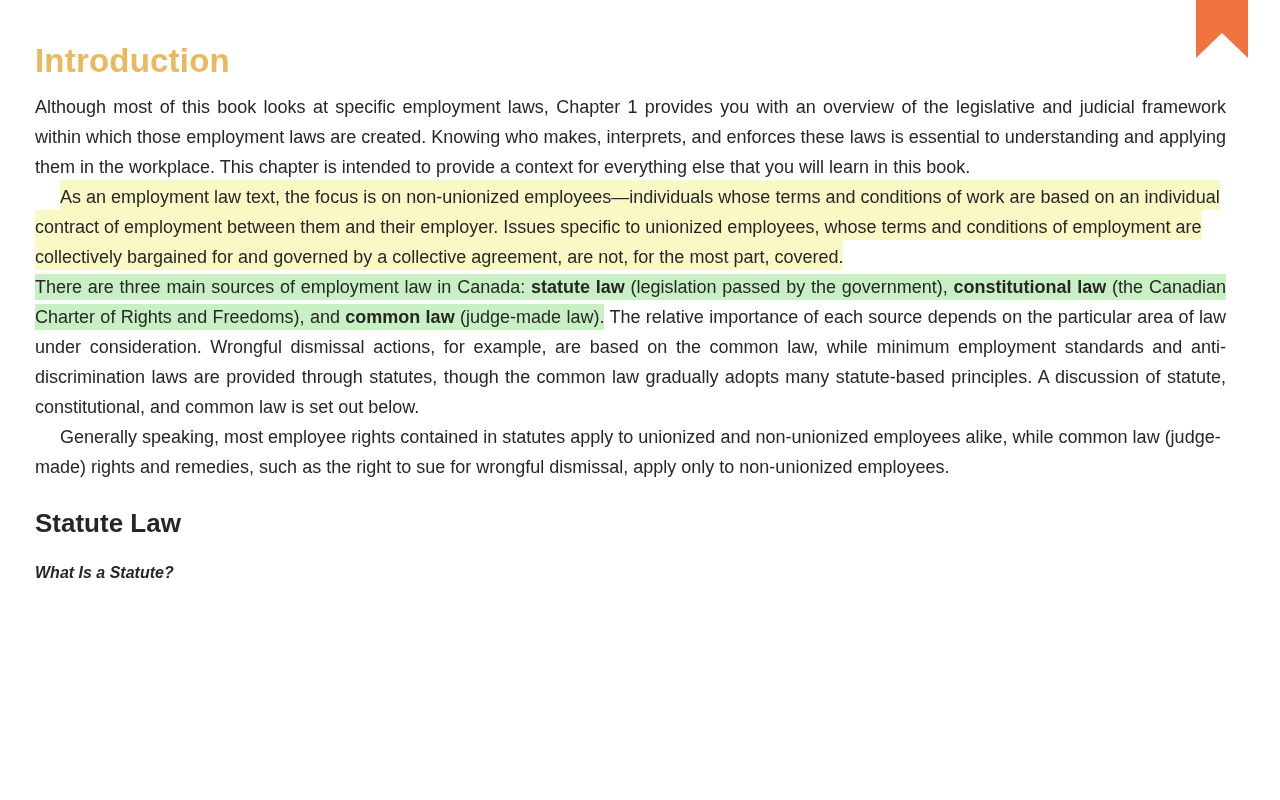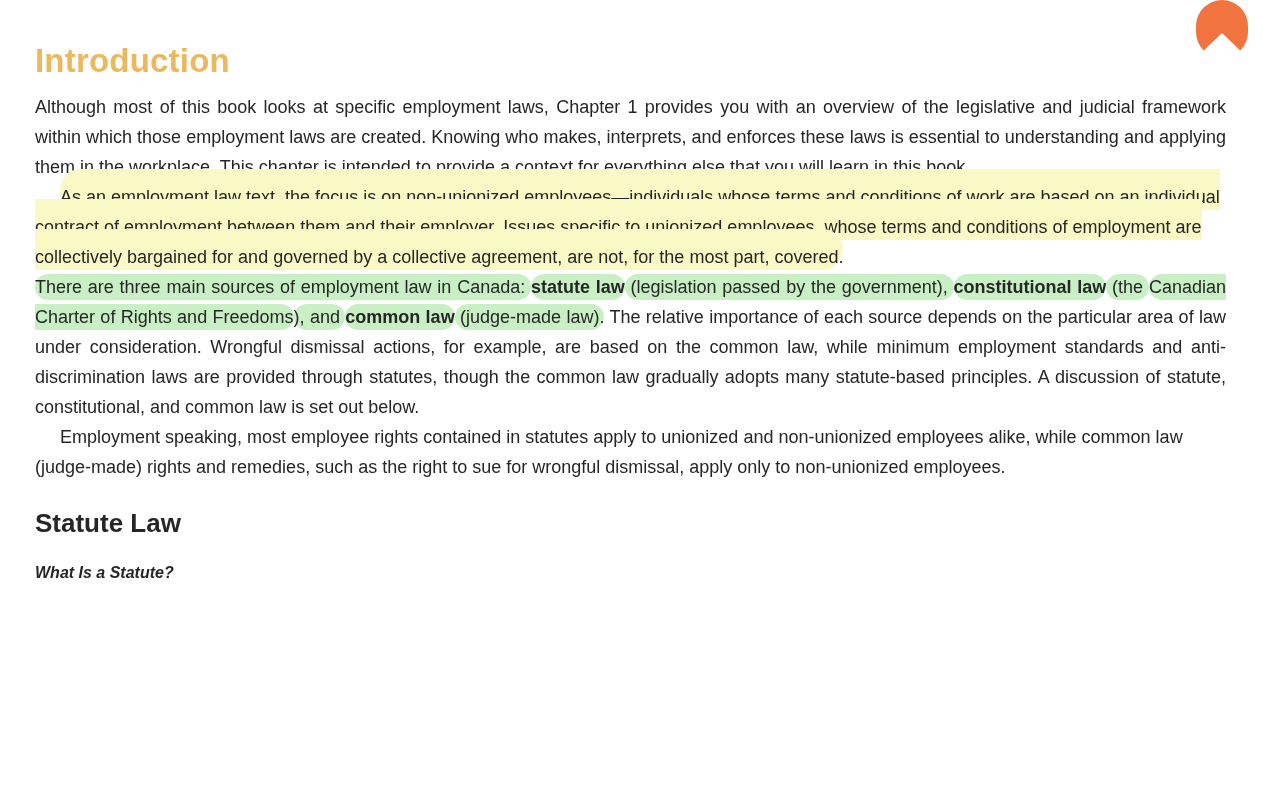--- a/index.html
+++ b/index.html
@@ -3,21 +3,21 @@
 <meta charset="utf-8">
 <style>
   :root {
     --heading-color: #EBB85E;
     --text-color: #262626;
     --highlight-yellow: #FAF9C6;
     --highlight-green: #C9F0C5;
     --bookmark-color: #F17440;
     --background: #FFFFFF;
   }
-  * { margin: 0; padding: 0; box-sizing: border-box; border-radius: 30px; }
+  * { margin: 0; padding: 0; box-sizing: border-box; }
   html, body {
     width: 1280px; height: 800px;
     background: var(--background);
     font-family: "Liberation Sans", sans-serif;
     color: var(--text-color);
     overflow: hidden;
   }
   .page { position: relative; width: 1280px; height: 800px; }
 
   .bookmark-ribbon {
@@ -58,42 +58,42 @@
     font-size: 18px;
     line-height: 30px;
   }
   p.justify { text-align: justify; }
   p.indent { text-indent: 25px; }
   p.last { margin-top: 20px; }
 
   
   .b { font-weight: 700; }
   .i { }
-  .hy { background: var(--highlight-yellow); padding-top: 18px; padding-bottom: 3px; }
+  .hy { background: var(--highlight-yellow); padding-top: 7px; padding-bottom: 3px; }
   .hg { background: var(--highlight-green); padding-top: 3px; padding-bottom: 3px; }
 </style>
 </head>
 <body>
 
 <div class="page">
 
   <div class="bookmark-ribbon"></div>
 
   <div class="content">
 
     <h1>Introduction</h1>
 
     <p class="justify"><span>Although most of this book looks at specific employment laws, Chapter 1 provides you with an overview of the legislative and judicial framework within which those employment laws are created. Knowing who makes, interprets, and enforces these laws is essential to understanding and applying them in the workplace. This chapter is intended to provide a context for everything else that you will learn in this book.</span></p>
 
     <p class="indent"><span class="hy">As an employment law text, the focus is on non-unionized employees—individuals whose terms and conditions of work are based on an individual contract of employment between them and their employer. Issues specific to unionized employees, whose terms and conditions of employment are collectively bargained for and governed by a collective agreement, are not, for the most part, covered.</span></p>
 
 
     <p class="justify"><span class="hg">There are three main sources of employment law in Canada: </span><span class="hg b">statute law</span><span class="hg"> (legislation passed by the government), </span><span class="hg b">constitutional law</span><span class="hg"> (the </span><span class="hg i">Canadian Charter of Rights and Freedoms</span><span class="hg">), and </span><span class="hg b">common law</span><span class="hg"> (judge-made law).</span><span> The relative importance of each source depends on the particular area of law under consideration. Wrongful dismissal actions, for example, are based on the common law, while minimum employment standards and anti-discrimination laws are provided through statutes, though the common law gradually adopts many statute-based principles. A discussion of statute, constitutional, and common law is set out below.</span></p>
 
-    <p class="indent"><span>Employment speaking, most employee rights contained in statutes apply to unionized and non-unionized employees alike, while common law (judge-made) rights and remedies, such as the right to sue for wrongful dismissal, apply only to non-unionized employees.</span></p>
+    <p class="indent"><span>Generally speaking, most employee rights contained in statutes apply to unionized and non-unionized employees alike, while common law (judge-made) rights and remedies, such as the right to sue for wrongful dismissal, apply only to non-unionized employees.</span></p>
 
     <h3 class="statute">Statute Law</h3>
 
     <h4 class="substatute">What Is a Statute?</h4>
 
 
   </div>
 </div>
 
 </body></html>

